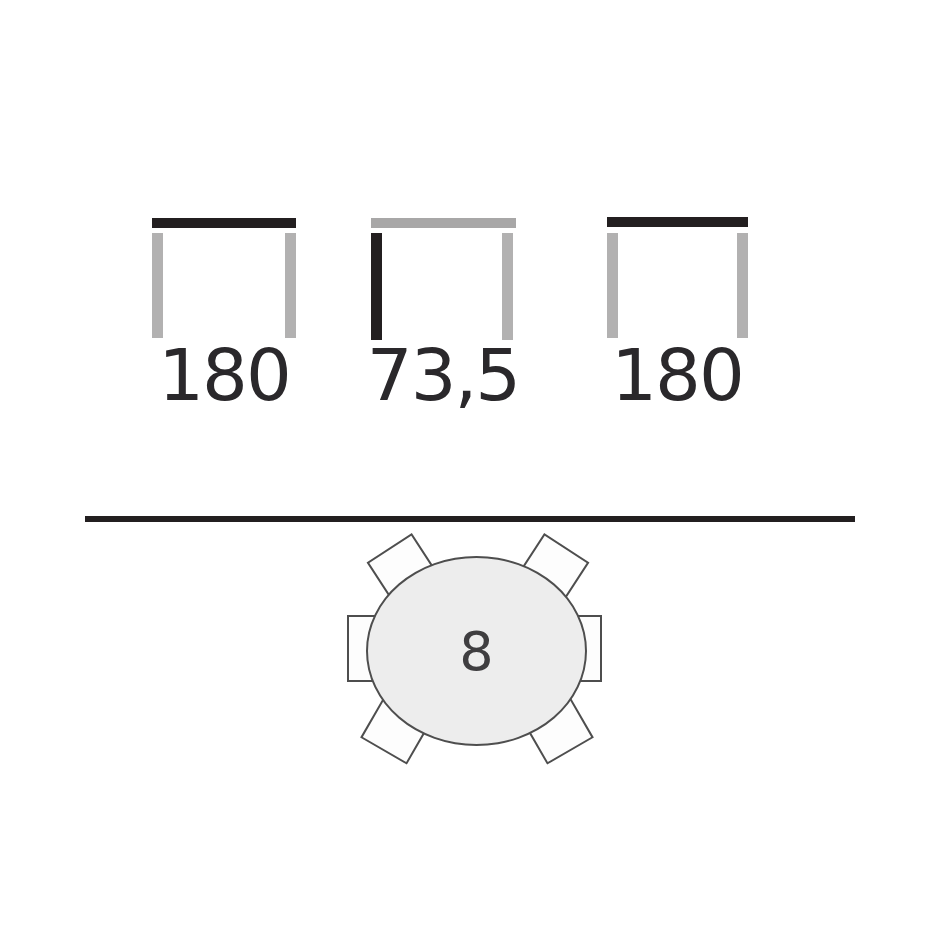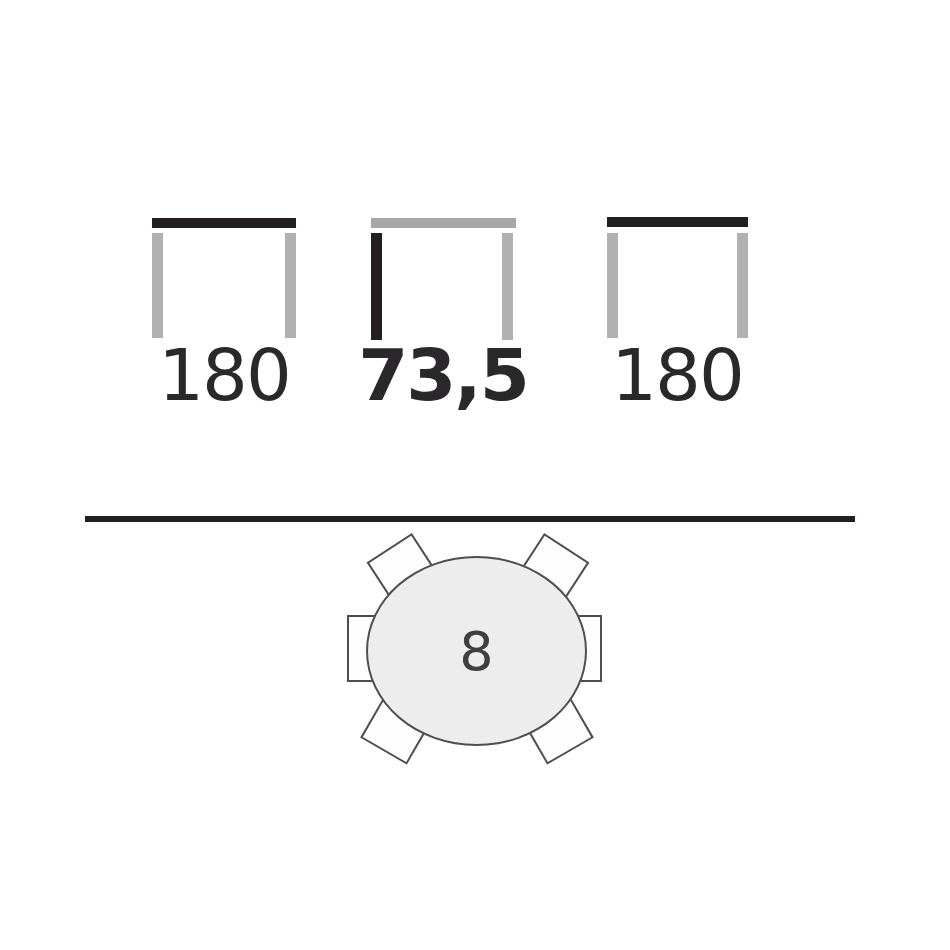--- a/index.html
+++ b/index.html
@@ -84,21 +84,21 @@
     <div class="abs bar-dark" style="left:152px; top:218px; width:144px; height:10px;"></div>
     <div class="abs leg-gray" style="left:152px; top:233px; width:11px; height:105px;"></div>
     <div class="abs leg-gray" style="left:285px; top:233px; width:11px; height:105px;"></div>
     <div class="dim-label" style="left:124px; top:339px;">180</div>
   </div>
 
   <div>
     <div class="abs bar-gray" style="left:371px; top:218px; width:145px; height:10px;"></div>
     <div class="abs leg-dark" style="left:371px; top:233px; width:11px; height:107px;"></div>
     <div class="abs leg-gray" style="left:502px; top:233px; width:11px; height:107px;"></div>
-    <div class="dim-label" style="left:343px; top:339px;font-weight:bold;">73,5</div>
+    <div class="dim-label" style="left:343px; top:339px;">73,5</div>
   </div>
 
   <div>
     <div class="abs bar-dark" style="left:607px; top:217px; width:141px; height:10px;"></div>
     <div class="abs leg-gray" style="left:607px; top:233px; width:11px; height:105px;"></div>
     <div class="abs leg-gray" style="left:737px; top:233px; width:11px; height:105px;"></div>
     <div class="dim-label" style="left:577px; top:339px;">180</div>
   </div>
 
   <div class="divider"></div>

